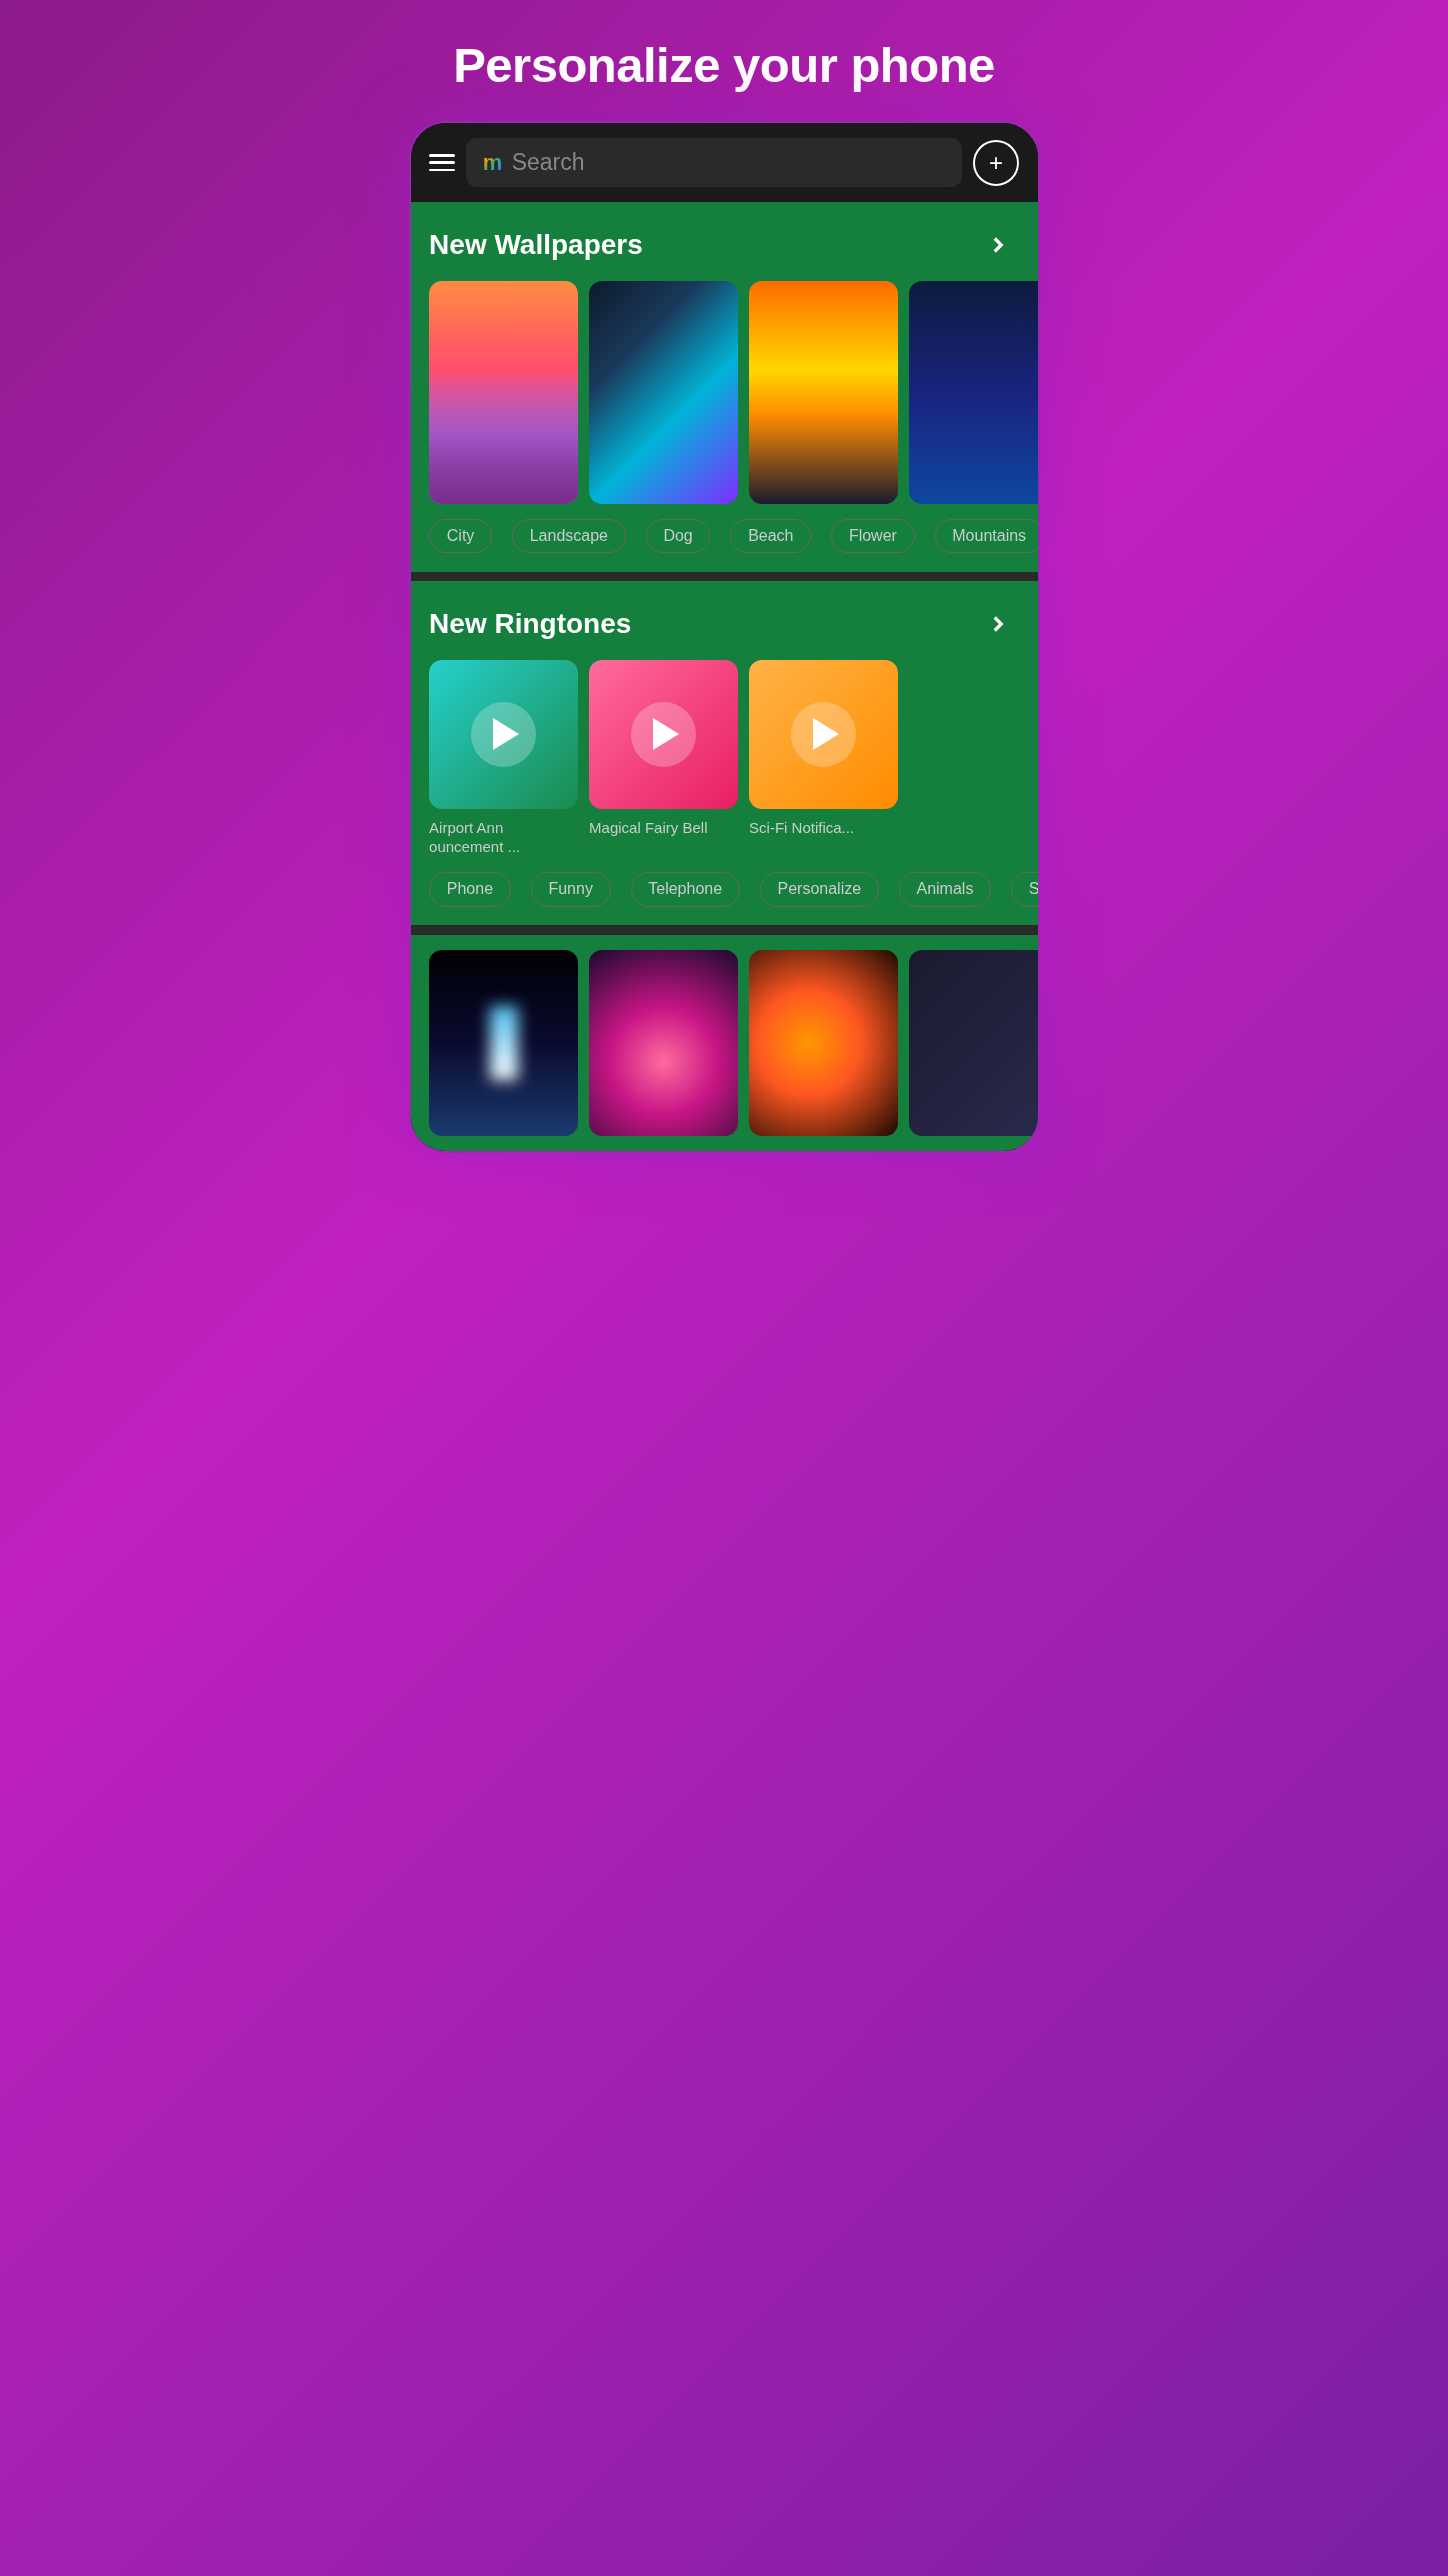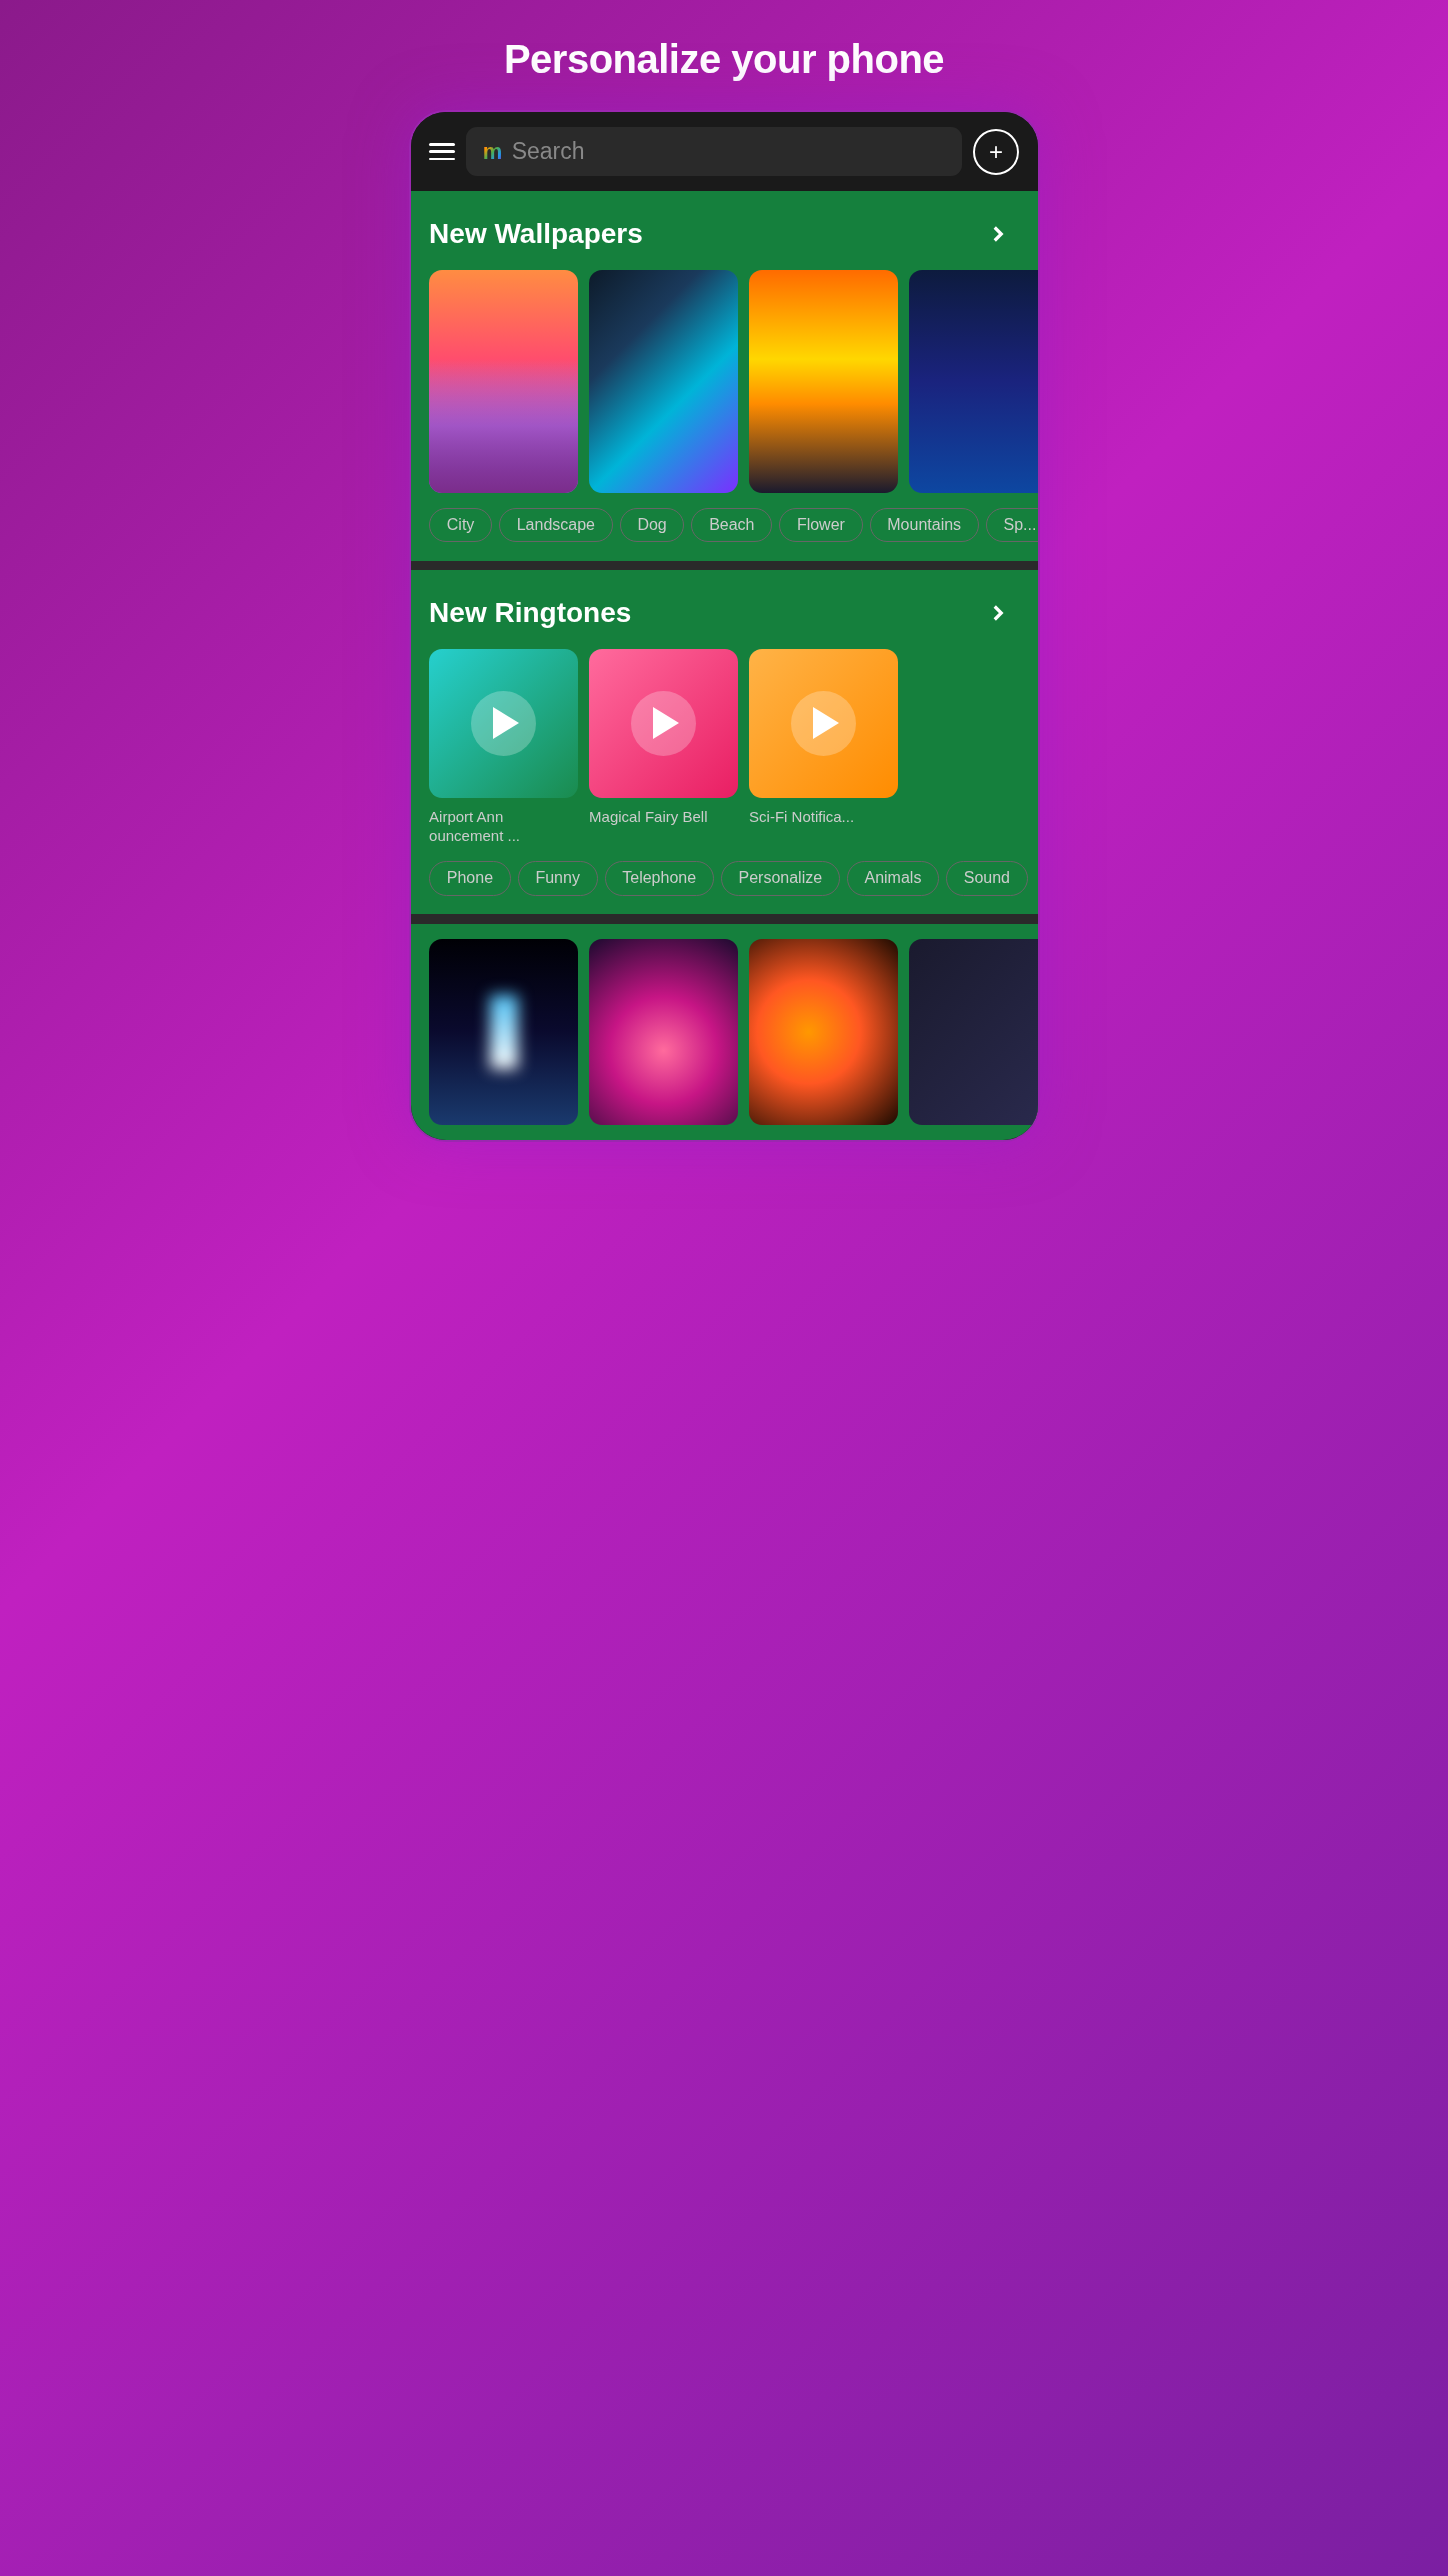--- a/index.html
+++ b/index.html
@@ -7,21 +7,21 @@
       background: linear-gradient(135deg, #8b1a8b 0%, #c020c0 40%, #7b1fa2 100%);
       display: flex;
       flex-direction: column;
       align-items: center;
       min-height: 100vh;
       font-family: 'Arial', sans-serif;
       padding: 18.6px 0 37px 0;
     }
     .page-title {
       color: #ffffff;
-      font-size: 40px;
+      font-size: 49px;
       font-weight: 900;
       text-align: center;
       padding: 18.6px 28px 28px 28px;
       letter-spacing: -0.5px;
     }
     .phone-frame {
       width: 631px;
       background: #1a1a1a;
       border-radius: 37px;
       border: 2.8px solid #9c27b0;
@@ -150,21 +150,21 @@
     .wallpaper-3 {
       background: linear-gradient(180deg, #ff6b00 0%, #ffd700 40%, #ff8c00 60%, #1a1a2e 100%);
     }
     .wallpaper-4 {
       background: linear-gradient(180deg, #0d1b3e 0%, #1a237e 50%, #0d47a1 100%);
     }
 
     
     .tags-row {
       display: flex;
-      gap: 7px;
+      gap: 20px;
       padding: 0 18.6px 18.6px 18.6px;
       overflow-x: hidden;
       flex-wrap: nowrap;
     }
     .tag {
       background: transparent;
       border: 1.4px solid #666;
       border-radius: 18.6px;
       padding: 7.4px 16.7px;
       color: #cccccc;

